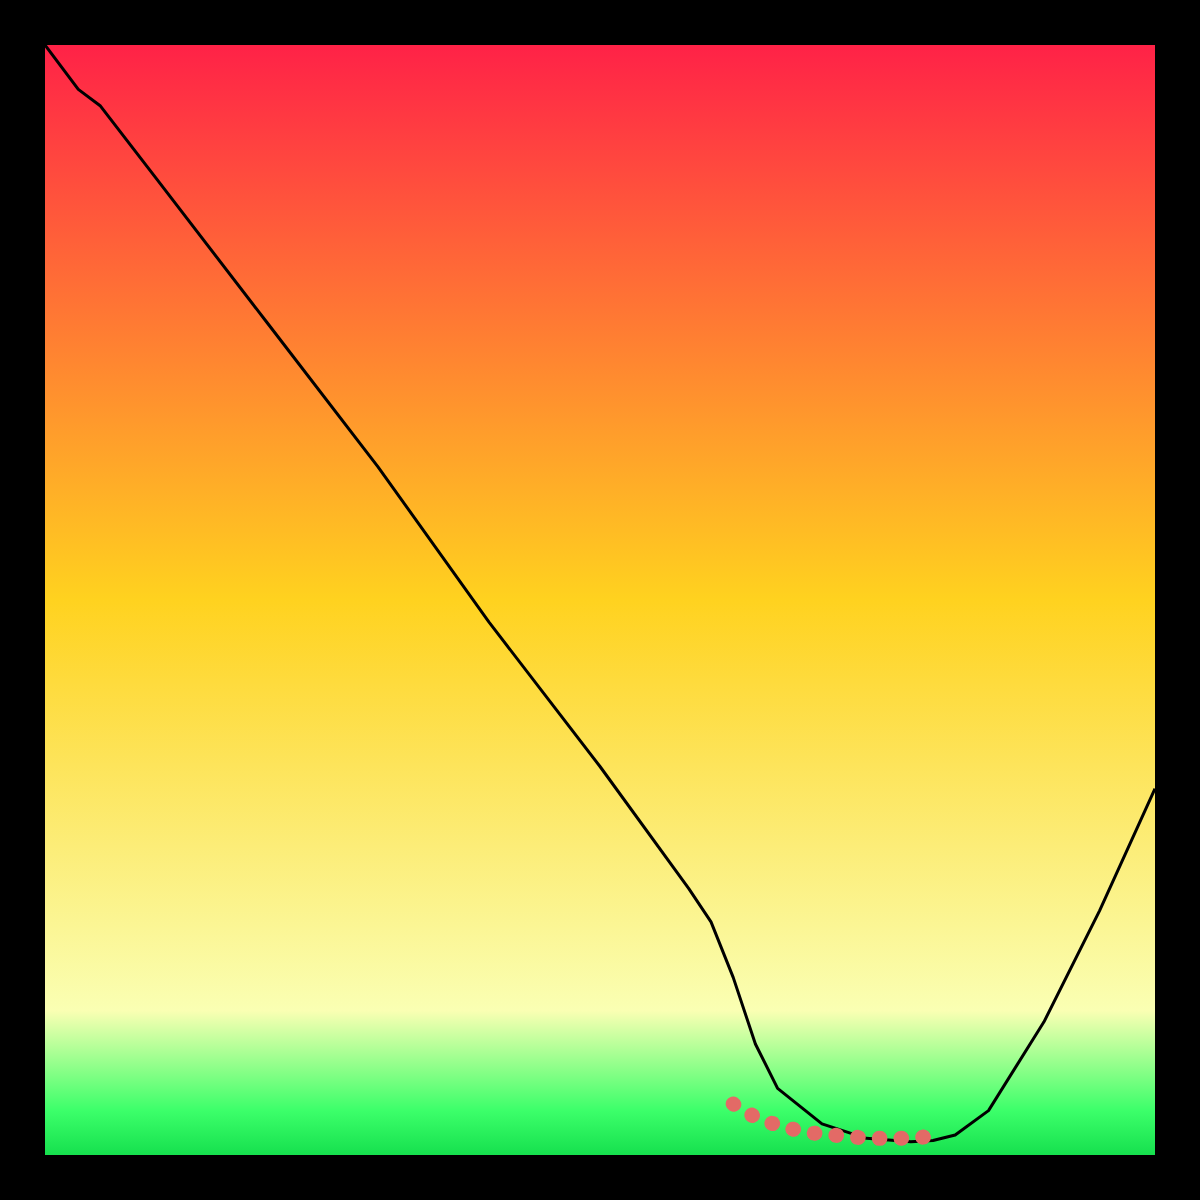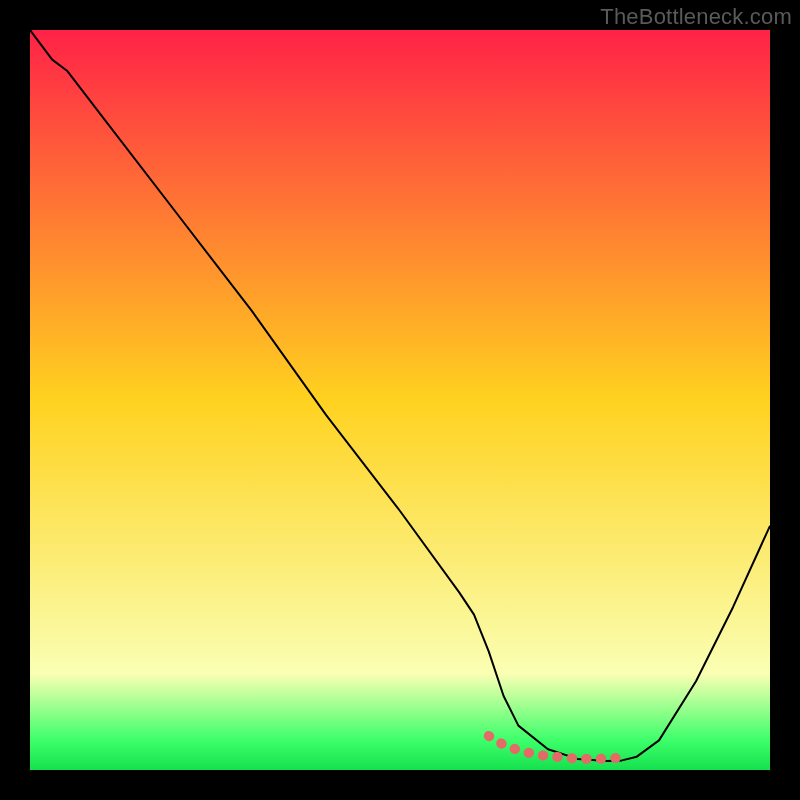--- a/index.html
+++ b/index.html
@@ -36,21 +36,20 @@
   .plot-area svg {
     display: block;
     width: 740px;
     height: 740px;
   }
 </style>
 </head>
 <body>
 
 <div class="frame">
-  <div class="watermark">TheBottleneck.com</div>
 
   <div class="plot-area">
     <svg id="chart-svg" viewBox="0 0 740 740">
       <defs>
         <linearGradient id="bg-grad" x1="0" y1="0" x2="0" y2="1">
             <stop offset="0%" stop-color="#ff2247"></stop>
             <stop offset="50%" stop-color="#ffd21f"></stop>
             <stop offset="87%" stop-color="#faffb3"></stop>
             <stop offset="96%" stop-color="#3cff6a"></stop>
             <stop offset="100%" stop-color="#16e04e"></stop>

